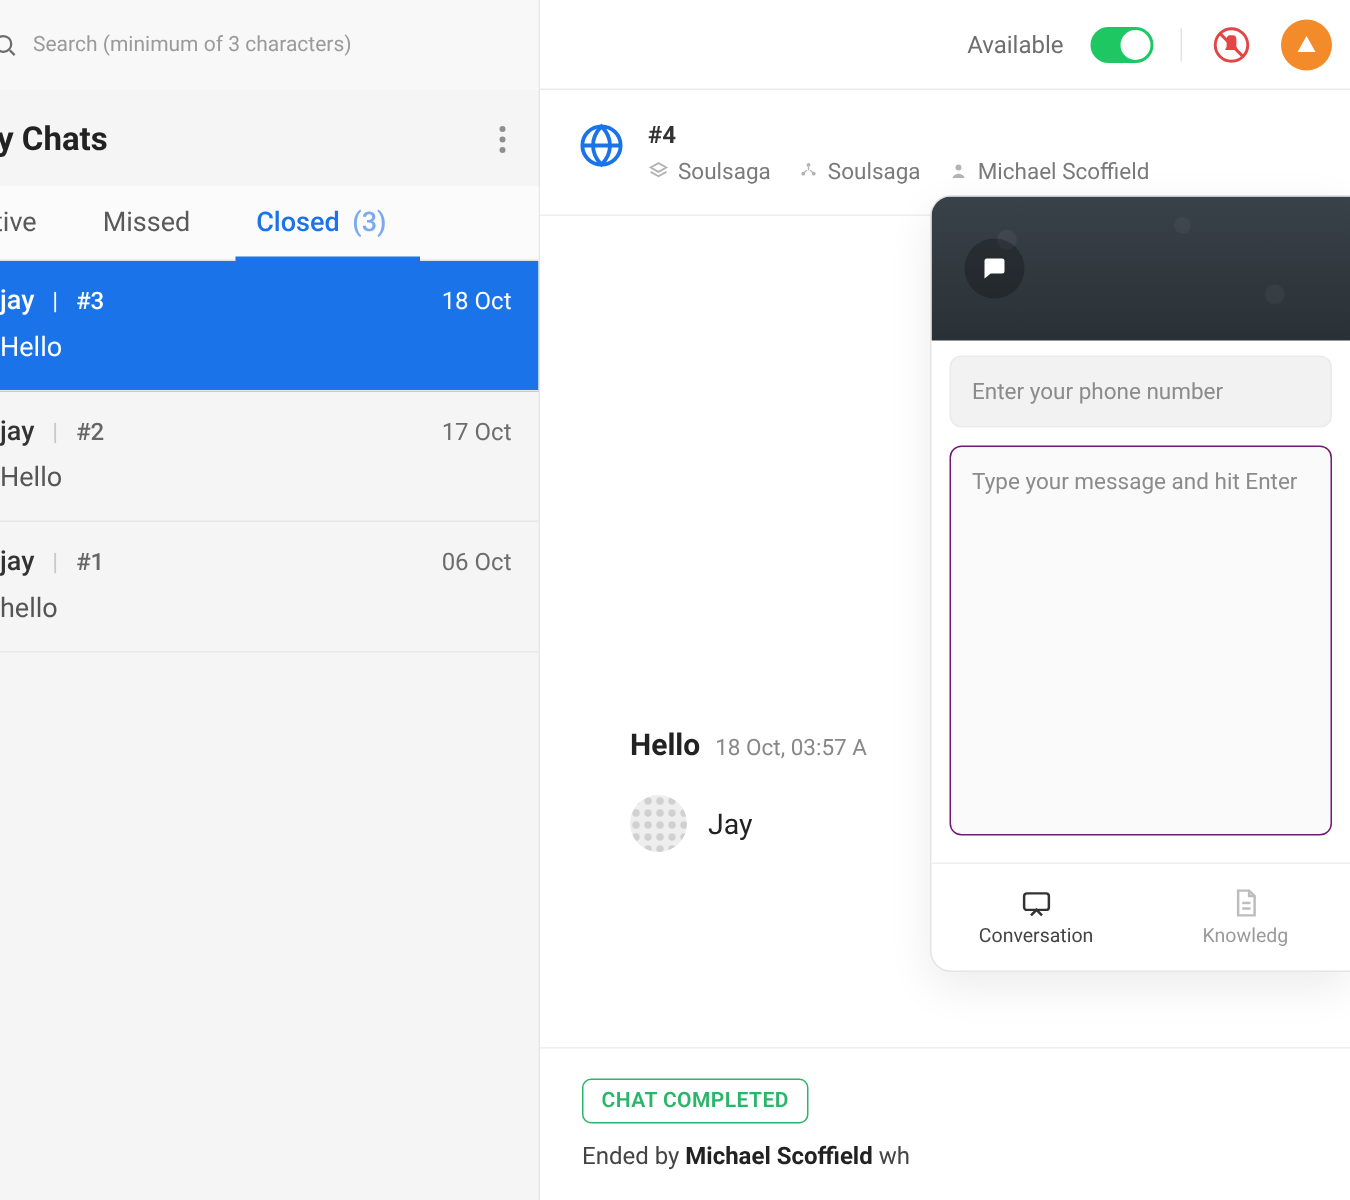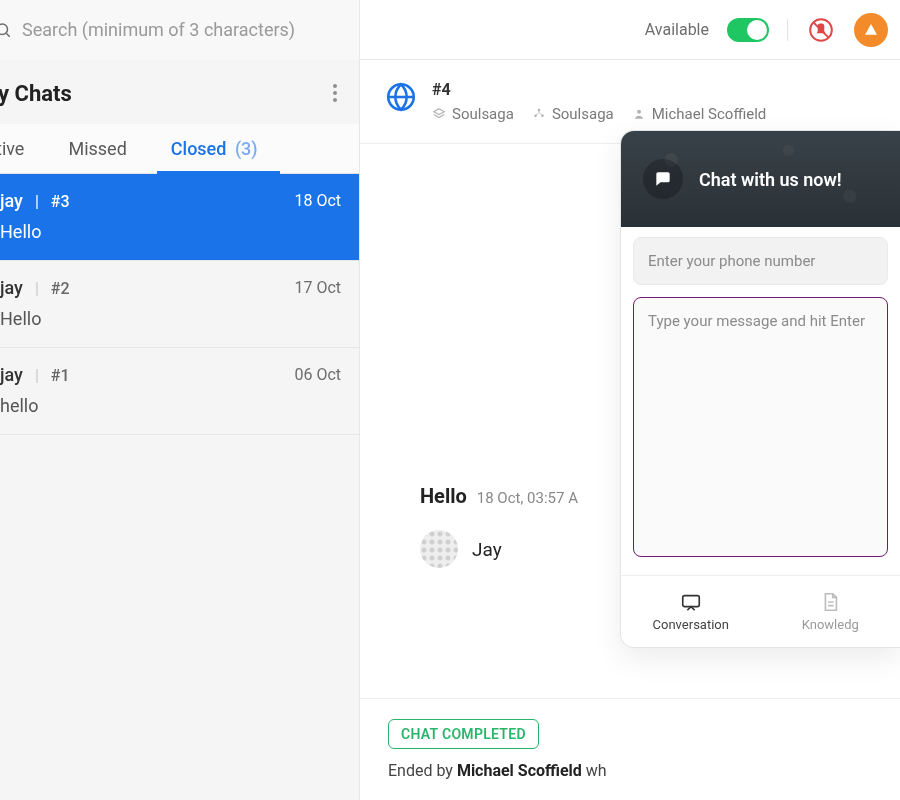--- a/index.html
+++ b/index.html
@@ -2,21 +2,21 @@
 <html><head>
 <meta charset="utf-8">
 <style>
   * { box-sizing: border-box; margin: 0; padding: 0; font-family: -apple-system, BlinkMacSystemFont, "Segoe UI", Roboto, sans-serif; }
   body { width: 900px; height: 800px; overflow: hidden; background: #fff; position: relative; }
 
   
   .topbar { position: absolute; top: 0; left: 0; right: 0; height: 60px; display: flex; align-items: center; border-bottom: 1px solid #e9e9e9; background: #fff; }
   .search-wrap { display: flex; align-items: center; gap: 10px; padding-left: 0; width: 360px; height: 60px; background: #f8f8f8; border-right: 1px solid #e9e9e9; }
   .search-icon { width: 18px; height: 18px; color: #6b6b6b; flex: none; margin-left: -6px; }
-  .search-input { border: none; outline: none; background: transparent; font-size: 18px; color: #333; width: 100%; }
+  .search-input { border: none; outline: none; background: transparent; font-size: 14px; color: #333; width: 100%; }
   .search-input::placeholder { color: #9a9a9a; }
   .top-right { margin-left: auto; display: flex; align-items: center; gap: 18px; padding-right: 12px; }
   .avail-label { color: #6e6e6e; font-size: 16px; }
   .toggle { width: 42px; height: 24px; background: #1fc763; border-radius: 24px; position: relative; cursor: pointer; }
   .toggle::after { content: ""; position: absolute; right: 2px; top: 2px; width: 20px; height: 20px; background: #fff; border-radius: 50%; }
   .vdiv { width: 1px; height: 22px; background: #e3e3e3; }
   .bell-off { width: 30px; height: 30px; display: flex; align-items: center; justify-content: center; }
   .avatar-badge { width: 34px; height: 34px; border-radius: 50%; background: #f38b2a; display: flex; align-items: center; justify-content: center; }
 
   
@@ -226,21 +226,20 @@
     </div>
   </div>
 
   <div class="widget">
     <div class="widget-header">
       <div class="widget-icon-circle">
         <svg viewBox="0 0 24 24" width="20" height="20" fill="#fff">
             <path d="M4 4h14a2 2 0 012 2v8a2 2 0 01-2 2H9l-5 4V6a2 2 0 012-2z"></path>
           </svg>
       </div>
-      <div class="widget-title">Chat with us now!</div>
     </div>
     <div class="widget-body">
       <input class="w-input" placeholder="Enter your phone number" style="">
       <textarea class="w-textarea" placeholder="Type your message and hit Enter" style=""></textarea>
     </div>
     <div class="widget-tabs">
       <div class="wtab">
         <svg viewBox="0 0 24 24" fill="none" stroke="#333" stroke-width="1.8">
             <rect x="3" y="5" width="18" height="12" rx="2"></rect>
             <path d="M8 21l4-4 4 4"></path>

